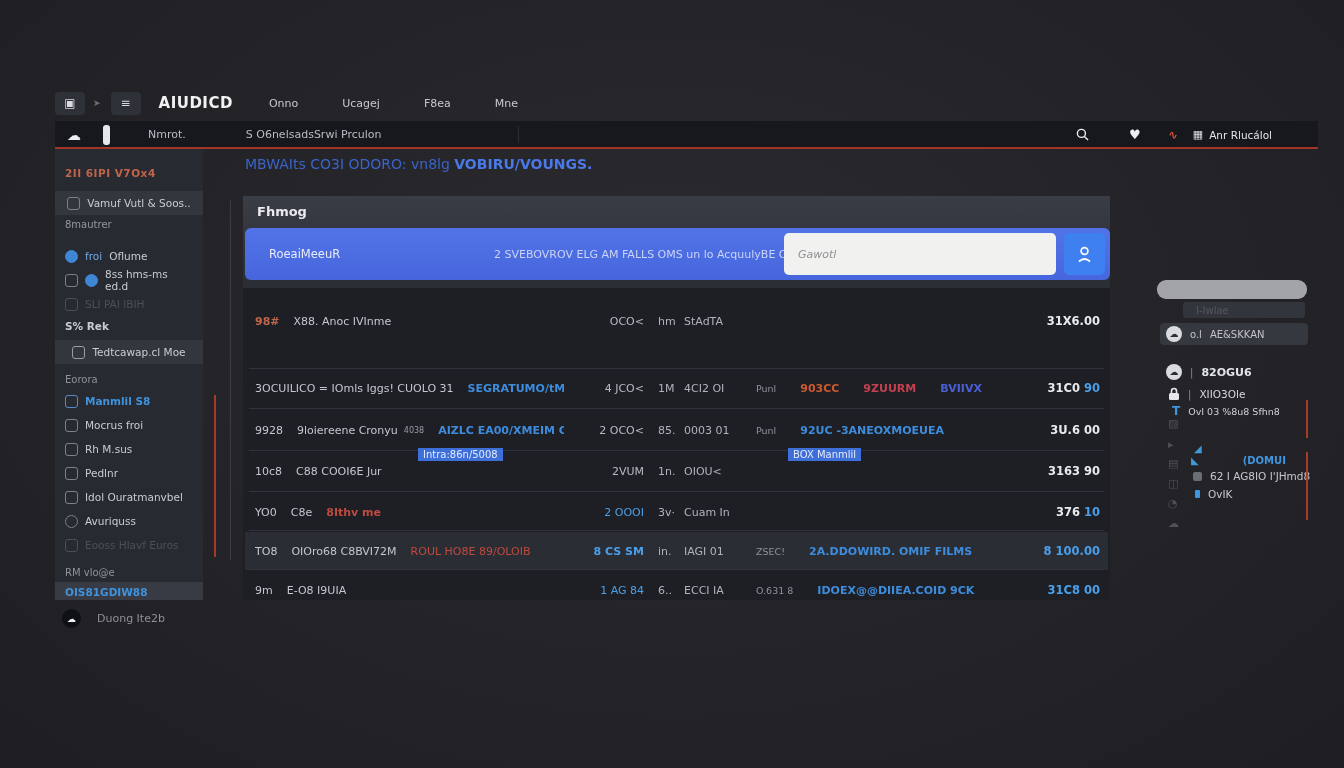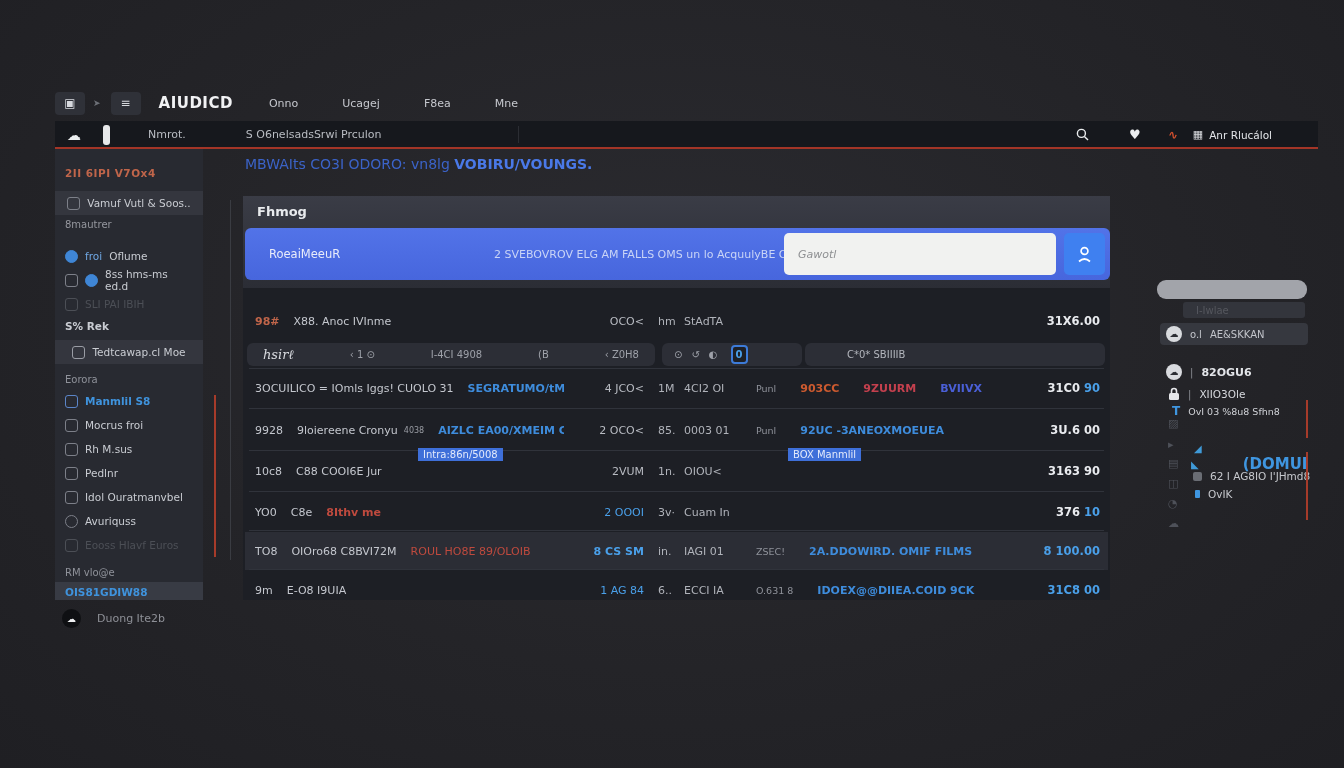--- a/index.html
+++ b/index.html
@@ -112,21 +112,21 @@
   .rb-faint { left:1196px; top:305px; font-size:10px; color:#55575e; }
   .rb-account { left:1160px; top:323px; width:148px; height:22px; background:#36383f; border-radius:4px;
                 display:flex; align-items:center; gap:8px; padding:0 6px; color:#c3c5cb; font-size:10px; }
   .ric { width:16px; height:16px; border-radius:50%; background:#d9dbdf; color:#2a2c32; font-size:9px;
          display:grid; place-items:center; flex:none; }
   .rb-row { position:absolute; display:flex; align-items:center; gap:8px; }
   .rb-bar { color:#8a8d94; font-size:10px; }
   .rb-b1 { color:#e4e6ea; font-weight:700; font-size:11px; }
   .rb-t { color:#d7d9de; font-size:10.5px; }
   .rb-small { color:#cfd1d6; font-size:9.5px; }
-  .rb-link { color:#3f96e0; font-weight:700; font-size:15px; }
+  .rb-link { color:#3f96e0; font-weight:700; font-size:10px; }
   .rb-dim { color:#c6c8cd; font-size:10.5px; }
   .rail-ic { position:absolute; left:1168px; color:#4e5159; font-size:11px; }
   .tri { color:#3f9ad8; font-size:10px; }
   .sq-ic { width:9px; height:9px; background:#6a6d74; border-radius:2px; }
   .dot-b { width:5px; height:8px; background:#3f96e0; border-radius:1px; }
   .rb-red1 { left:1306px; top:400px; width:2px; height:38px; background:#a63b2a; }
   .rb-red2 { left:1306px; top:452px; width:2px; height:68px; background:#a63b2a; }
 </style>
 </head>
 <body>
@@ -267,38 +267,20 @@
       <span class="t-id orange">98#</span>
       <span>X88. Anoc IVInme</span>
     </span>
     <span class="c-qty">OCO&lt;</span>
     <span class="c-unit">hm</span>
     <span class="c-time">StAdTA</span>
     <span class="c-tags"></span>
     <span class="c-price">31X6.00</span>
   </div>
 
-  <div class="tbar">
-    <div class="tpill tp1">
-      <span class="seg script">hsirℓ</span>
-      <span class="seg">‹ 1 ⊙</span>
-      <span class="seg">I-4CI 4908</span>
-      <span class="seg">(B</span>
-      <span class="seg">‹ Z0H8</span>
-    </div>
-    <div class="tpill tp2">
-      <span>⊙</span>
-      <span>↺</span>
-      <span>◐</span>
-      <span class="zero">0</span>
-    </div>
-    <div class="tpill tp3">
-      <span>C*0* SBIIIIB</span>
-    </div>
-  </div>
 
   <div class="sep" style="top:80px"></div>
 
   <div class="trow" style="top:81px">
     <span class="c-name">
       <span class="t-id">3OCUILICO = IOmls Iggs! CUOLO 31</span>
       <span class="t-blue">SEGRATUMO/tMY</span>
     </span>
     <span class="c-qty">4 JCO&lt;</span>
     <span class="c-unit">1M</span>

